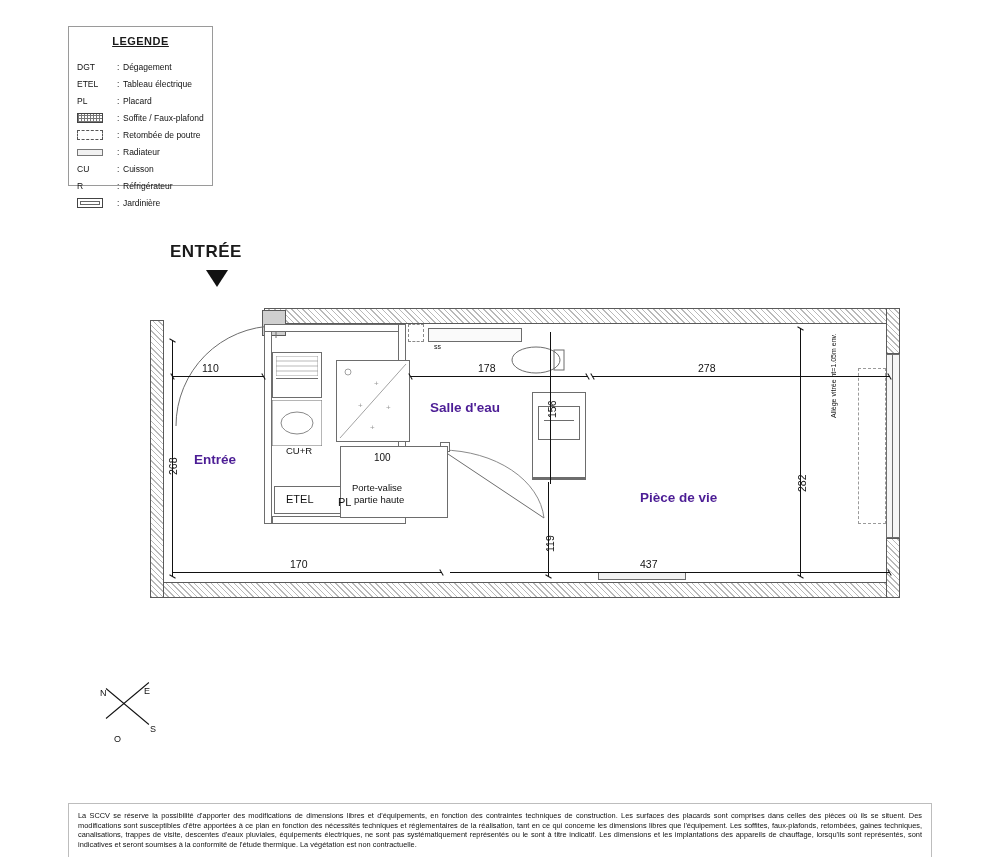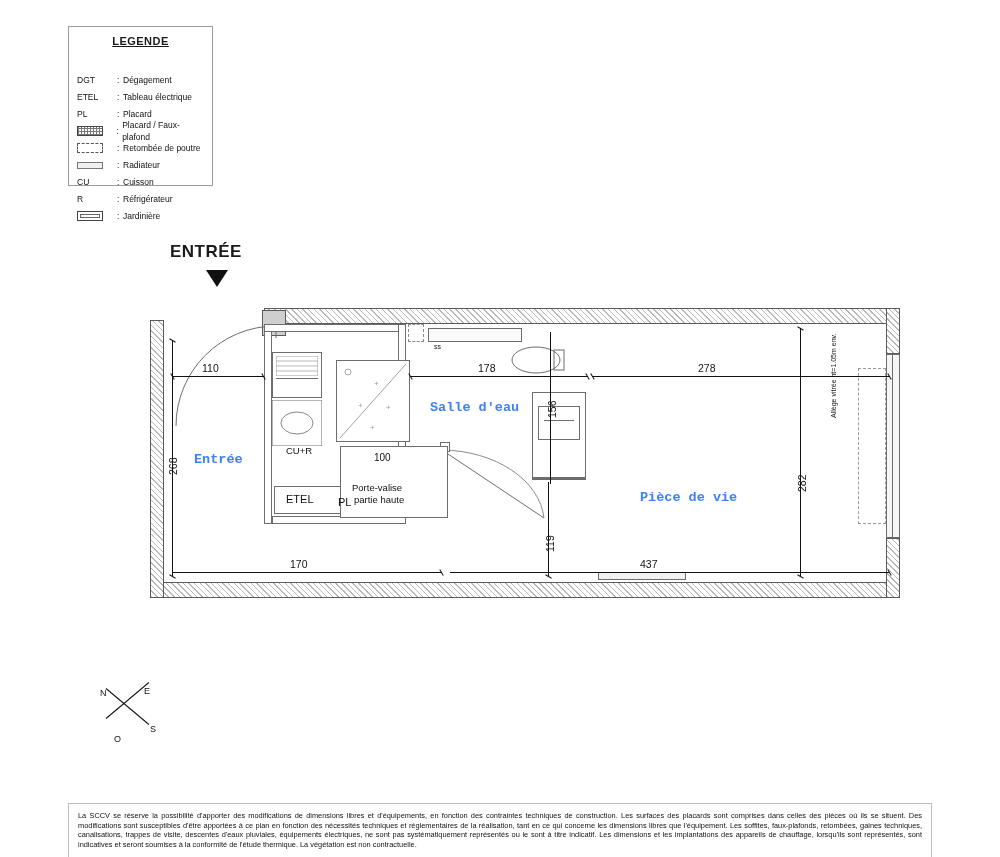--- a/index.html
+++ b/index.html
@@ -18,21 +18,21 @@
     left:68px;top:26px;width:145px;height:160px;
     border:1px solid #9a9a9a;
     background:#fff;
     box-sizing:border-box;
     padding:8px 6px 6px 6px;
   }
   #legend .title{
     font-size:11px;font-weight:bold;text-align:center;
     letter-spacing:.5px;
     text-decoration:underline;
-    margin-bottom:27px;
+    margin-bottom:14px;
   }
   .leg-row{display:flex;align-items:center;margin:0 0 5px 2px;height:12px;}
   .leg-key{width:40px;font-size:8.5px;color:#111;line-height:12px;}
   .leg-sep{width:6px;font-size:8.5px;line-height:12px;}
   .leg-val{font-size:8.5px;line-height:12px;color:#111;}
 
   .sw{width:26px;height:10px;box-sizing:border-box;display:inline-block;}
   .sw-soffite{border:1px solid #444;background:
       repeating-linear-gradient(0deg,#777 0 1px,transparent 1px 3px),
       repeating-linear-gradient(90deg,#777 0 1px,transparent 1px 3px);}
@@ -55,21 +55,21 @@
   
   .wall{position:absolute;background:
       repeating-linear-gradient(45deg,#b9b9b9 0 1px,#ffffff 1px 4px);
       border:1px solid #5a5a5a;box-sizing:border-box;}
   .wall-solid{position:absolute;background:#cfcfcf;border:1px solid #5a5a5a;box-sizing:border-box;}
 
   .thin{position:absolute;border:1px solid #6d6d6d;box-sizing:border-box;background:#fff;}
   .thinline{position:absolute;background:#6d6d6d;}
   .dash{position:absolute;border:1px dashed #8a8a8a;box-sizing:border-box;}
 
-  .room-label{position:absolute;font-size:13.5px;font-weight:bold;color:#3b82f6;white-space:nowrap;font-family:Liberation Mono, monospace;}
+  .room-label{position:absolute;font-size:13.5px;font-weight:bold;color:#4c1d95;white-space:nowrap;}
   .small-label{position:absolute;font-size:9px;color:#111;white-space:nowrap;}
   .tiny-label{position:absolute;font-size:7px;color:#111;white-space:nowrap;}
 
   
   .dimline{position:absolute;background:#111;}
   .dimtxt{position:absolute;font-size:10.5px;color:#111;white-space:nowrap;}
   .dimtxt.v{transform:rotate(-90deg);transform-origin:left top;}
   .tick{position:absolute;width:7px;height:1px;background:#111;}
 
   
@@ -107,21 +107,21 @@
     <div class="leg-key">PL</div>
     <div class="leg-sep">:</div>
     <div class="leg-val">Placard</div>
   </div>
 
   <div class="leg-row">
     <div class="leg-key sw-box">
       <span class="sw sw-soffite"></span>
     </div>
     <div class="leg-sep">:</div>
-    <div class="leg-val">Placard / Faux-plafond</div>
+    <div class="leg-val">Soffite / Faux-plafond</div>
   </div>
   <div class="leg-row">
     <div class="leg-key sw-box">
       <span class="sw sw-retombee"></span>
     </div>
     <div class="leg-sep">:</div>
     <div class="leg-val">Retombée de poutre</div>
   </div>
   <div class="leg-row">
     <div class="leg-key sw-box">

